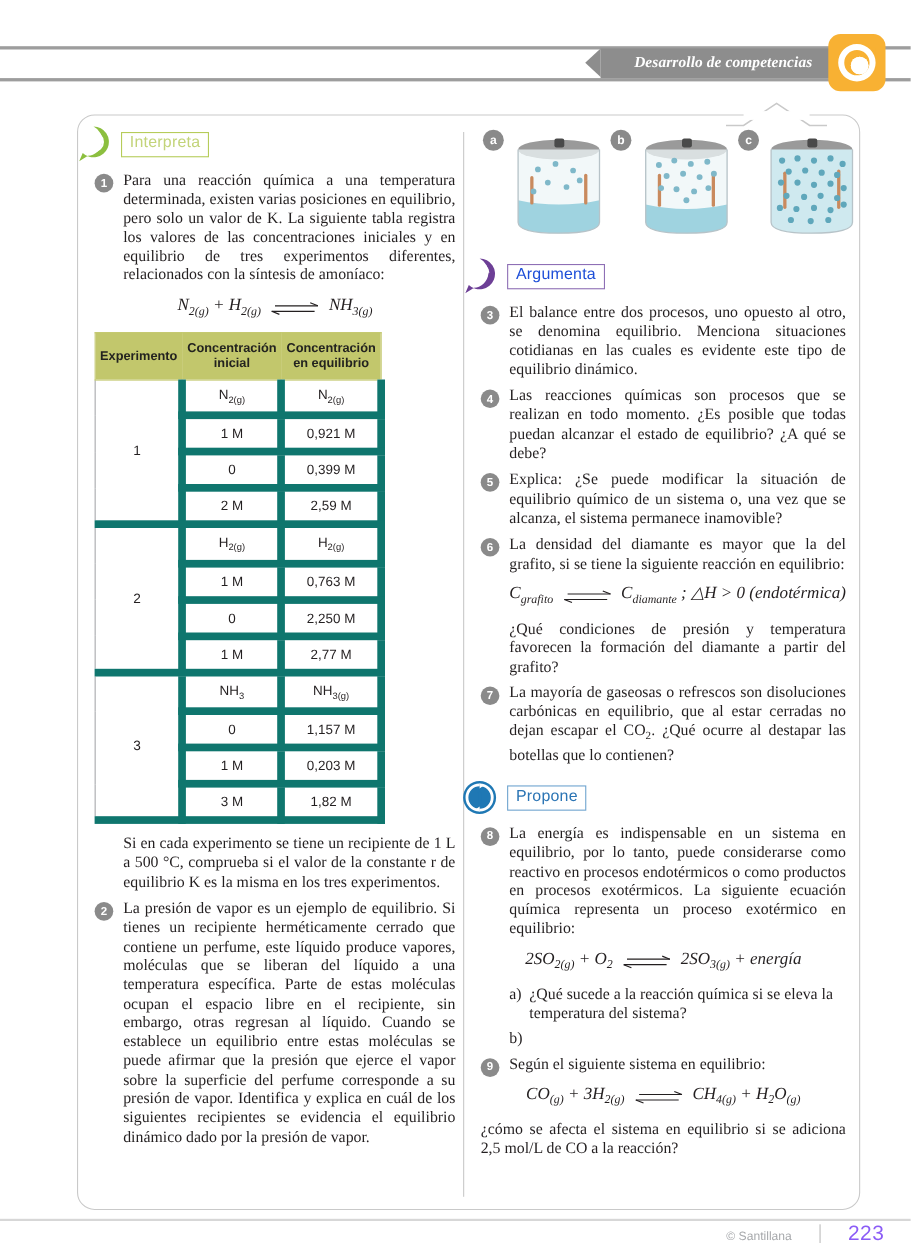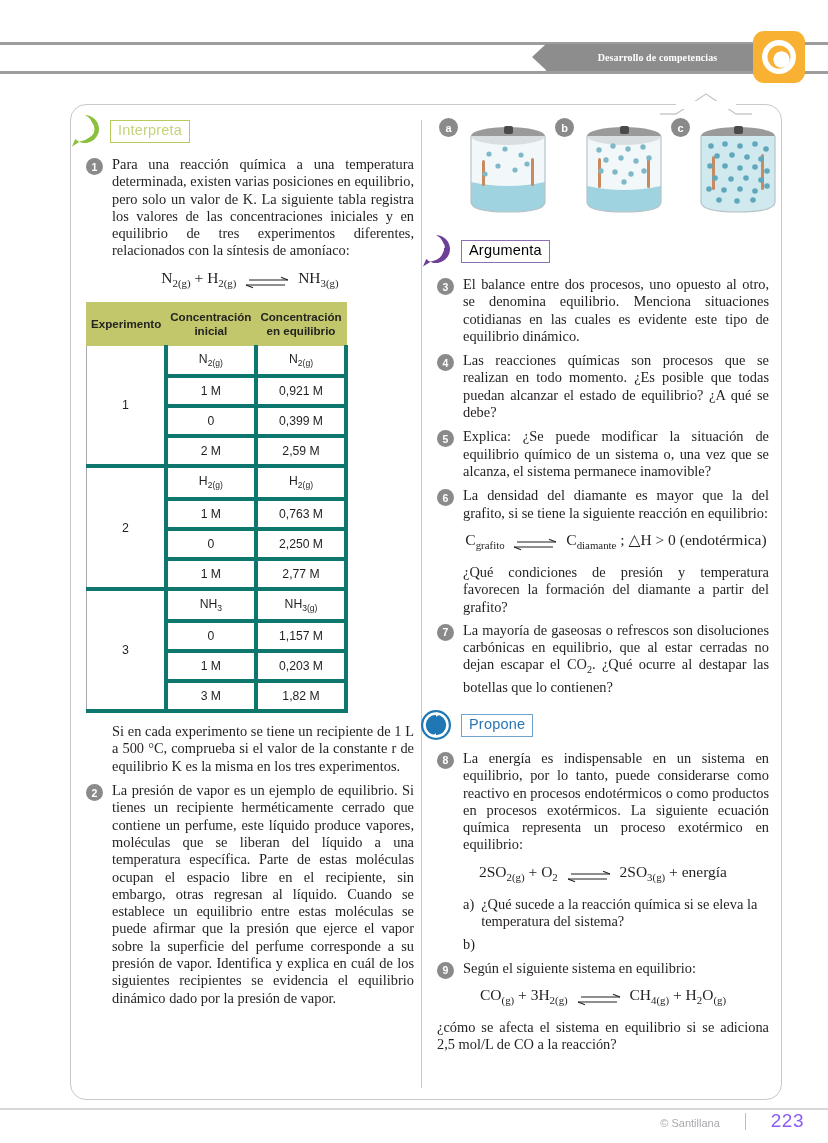--- a/index.html
+++ b/index.html
@@ -24,22 +24,22 @@
     display: flex; align-items: center; justify-content: center;
     padding-left: 14px;
   }
   .tab-banner::before {
     content: ""; position: absolute; left: -14px; top: 0;
     border-top: 13.5px solid transparent;
     border-bottom: 13.5px solid transparent;
     border-right: 14px solid #8d8d8d;
   }
   .tab-banner span {
-    color: #ffffff; font-weight: bold;
-    font-size: 10px; font-family: "Liberation Serif", serif;
+    color: #ffffff; font-style: italic; font-weight: bold;
+    font-size: 14px; font-family: "Liberation Serif", serif;
     letter-spacing: .1px; white-space: nowrap;
   }
 
   .brand-badge {
     position: absolute; top: 31px; left: 753px;
     width: 52px; height: 52px; border-radius: 11px;
     background: #f8b133;
     display: flex; align-items: center; justify-content: center;
   }
 
@@ -76,21 +76,21 @@
     position: absolute; left: -20px; top: -6px;
     width: 38px; height: 38px;
   }
   .sec-chip {
     position: absolute; left: 24px; top: 2px;
     border: 1.3px solid; padding: 1px 7px 3px 7px;
     font-family: "Liberation Sans", sans-serif;
     font-size: 14.5px; line-height: 17px; letter-spacing: .2px;
   }
   .chip-green  { border-color: #b6cc5a; color: #c3d47a; }
-  .chip-purple { border-color: #8e6fb5; color: #000000; }
+  .chip-purple { border-color: #8e6fb5; color: #1d4ed8; }
   .chip-blue   { border-color: #6fa4cf; color: #2a74b4; }
 
   
   .item { position: relative; padding-left: 26px; margin-bottom: 7px; }
   .num {
     position: absolute; left: 0; top: 2px;
     width: 17px; height: 17px; border-radius: 50%;
     background: #8a8a8a; color: #ffffff;
     font-family: "Liberation Sans", sans-serif;
     font-size: 10.5px; font-weight: bold;
@@ -103,21 +103,21 @@
   }
   .ptxt.nj { text-align: left; }
   .sub { vertical-align: sub; font-size: 70%; }
   .plain { padding-left: 26px; }
   .lettered { padding-left: 26px; margin-bottom: 6px; display: flex; gap: 7px; }
   .lettered .lbl { flex: 0 0 auto; font-size: 14.4px; line-height: 17.3px; }
 
   
   .eq {
     text-align: center; font-size: 15.5px; line-height: 22px;
-    margin: 6px 0 8px 0; white-space: nowrap;
+    margin: 6px 0 8px 0; white-space: nowrap; font-style: italic;
   }
   .eq.ind { padding-left: 26px; text-align: center; }
   .arrows {
     display: inline-block; position: relative;
     width: 46px; height: 13px; vertical-align: middle;
     margin: 0 4px;
   }
 
   
   table.dt {
@@ -125,21 +125,21 @@
     font-family: "Liberation Sans", sans-serif;
     margin-top: 4px;
   }
   table.dt th {
     background: #c2c76c; color: #23231f;
     font-size: 11.6px; font-weight: bold; line-height: 14px;
     padding: 7px 4px; text-align: center;
     border: 1px solid #c2c76c;
   }
   table.dt td {
-    border: 4px solid #0f766e;
+    border: 7px solid #0f766e;
     font-size: 12.2px; text-align: center;
     padding: 6px 4px; height: 23px; color: #231f20;
   }
   table.dt td.expcell { font-size: 12.4px; border-left: 1px solid #a7a9ac; }
   table.dt tr.grp td { border-top: 1.4px solid #808285; }
 
   
   .jars { position: relative; height: 106px; margin-bottom: 14px; }
   .jar-wrap { position: absolute; top: 0; }
   .jar-label {

